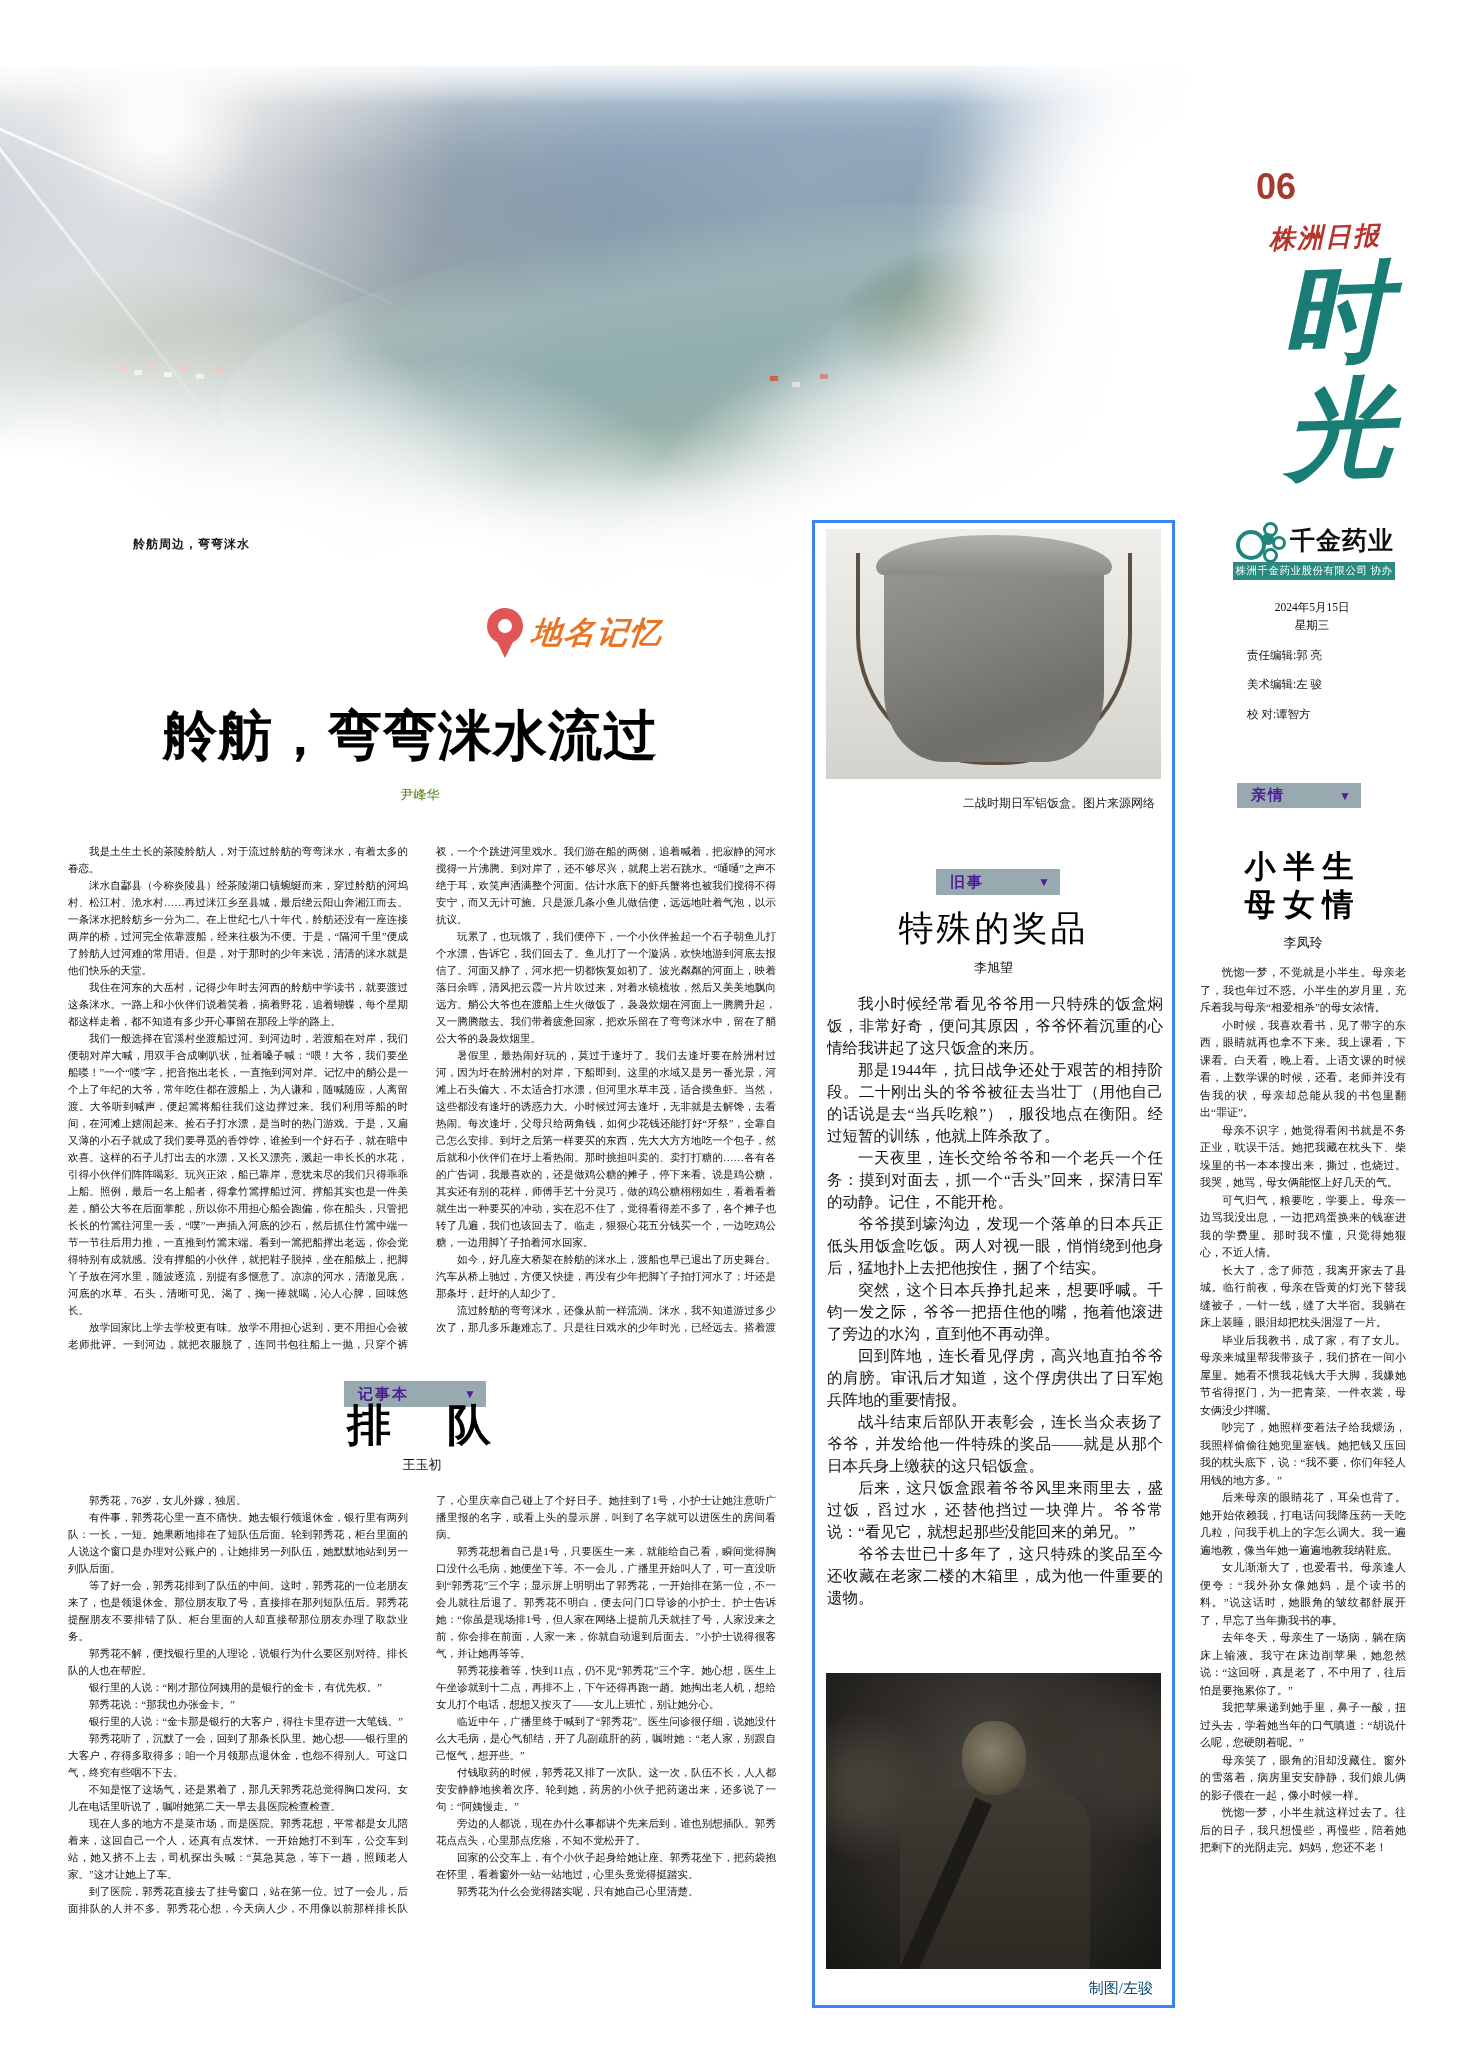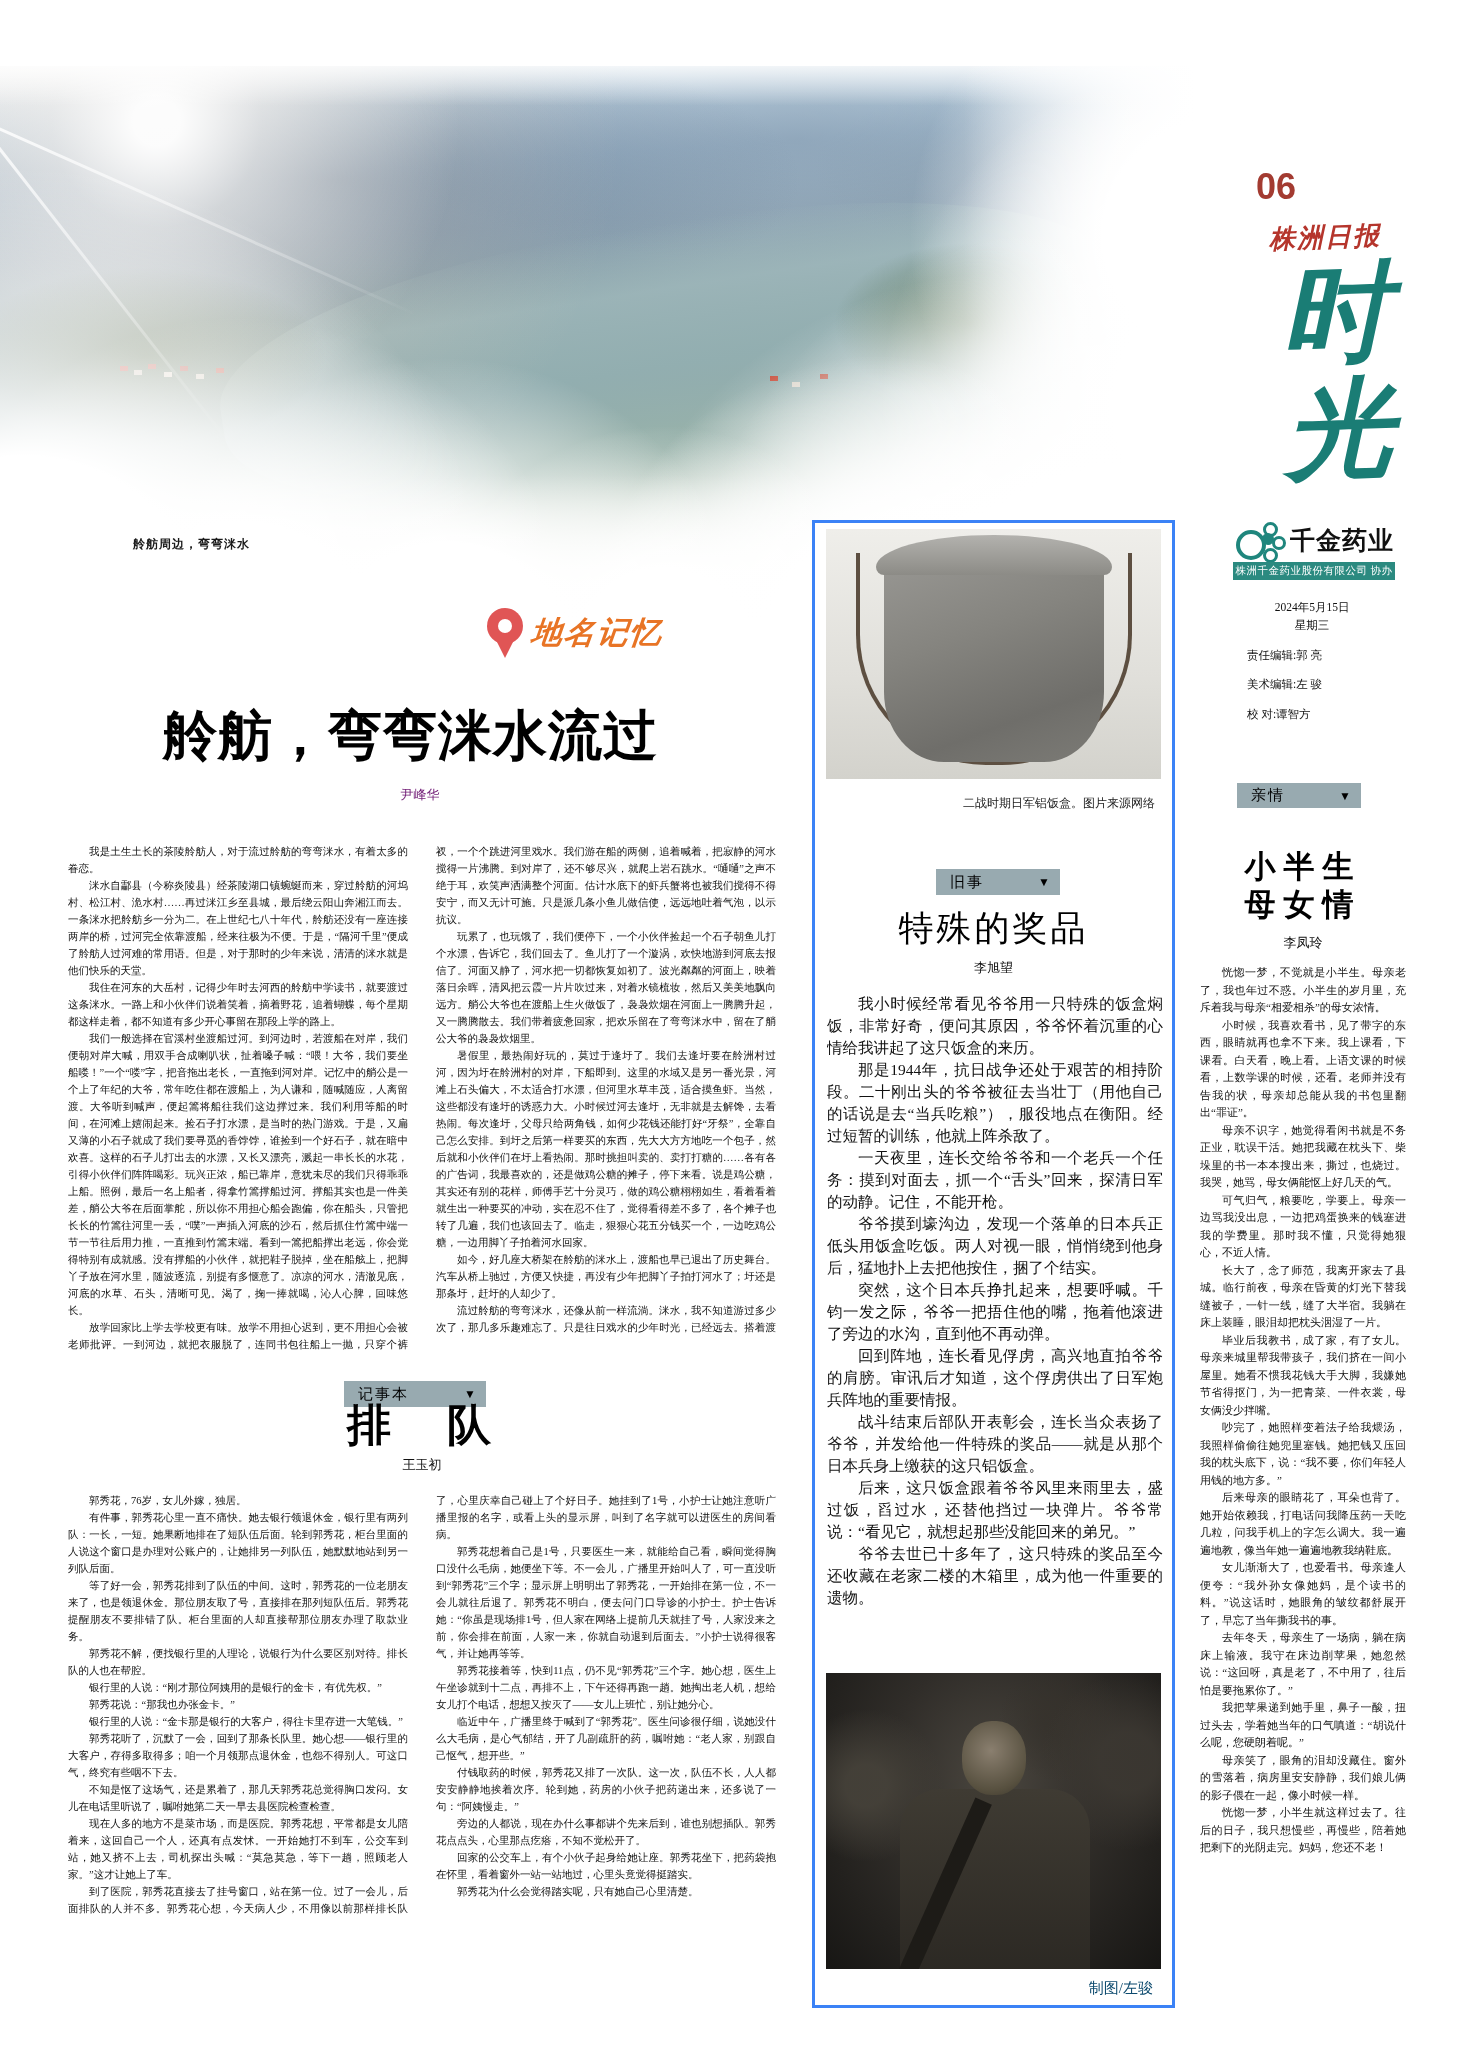--- a/index.html
+++ b/index.html
@@ -55,29 +55,29 @@
   .pin::after{content:"";position:absolute;left:11px;top:11px;width:14px;height:14px;background:#fff;border-radius:50%;}
   .pin-tail{position:absolute;left:8px;top:32px;width:0;height:0;
     border-left:10px solid transparent;border-right:10px solid transparent;border-top:20px solid #e05555;}
   .badge-text{position:absolute;left:44px;top:6px;font-family:"Liberation Sans",sans-serif;
     font-size:31px;font-weight:bold;font-style:italic;color:#e87425;letter-spacing:2px;transform:skewX(-6deg);}
 
   
   .main-title{position:absolute;left:163px;top:700px;width:700px;
     font-family:"Liberation Sans","DejaVu Sans",sans-serif;font-size:54px;font-weight:bold;
     color:#000;letter-spacing:1px;}
-  .main-author{position:absolute;left:165px;top:786px;width:510px;text-align:center;font-size:13px;color:#701a75;}
+  .main-author{position:absolute;left:165px;top:786px;width:510px;text-align:center;font-size:13px;color:#4d7c0f;}
   .bodytext{text-align:justify;overflow:hidden;}
   .bodytext p{margin:0;text-indent:2em;}
   .main-body{position:absolute;left:68px;top:843px;width:708px;height:520px;
     column-count:2;column-gap:28px;font-size:10.5px;line-height:17px;}
 
   
-  .secbar{position:absolute;height:26px;background:#98aab0;color:#000000;
-    font-family:"Liberation Sans",sans-serif;font-size:15px;font-weight:normal;
+  .secbar{position:absolute;height:26px;background:#98aab0;color:#4c1d95;
+    font-family:"Liberation Sans",sans-serif;font-size:15px;font-weight:bold;
     display:flex;align-items:center;padding:0 10px 0 14px;letter-spacing:2px;}
   .secbar .arrow{margin-left:auto;font-size:12px;letter-spacing:0;}
 
   
   .nb-bar{left:344px;top:1381px;width:142px;}
   .nb-title{position:absolute;left:68px;top:1396px;width:708px;text-align:center;
     font-size:44px;font-weight:bold;letter-spacing:6px;color:#000;}
   .nb-author{position:absolute;left:68px;top:1456px;width:708px;text-align:center;font-size:13px;}
   .nb-body{position:absolute;left:68px;top:1492px;width:708px;height:516px;
     column-count:2;column-gap:28px;font-size:10.5px;line-height:17px;}

